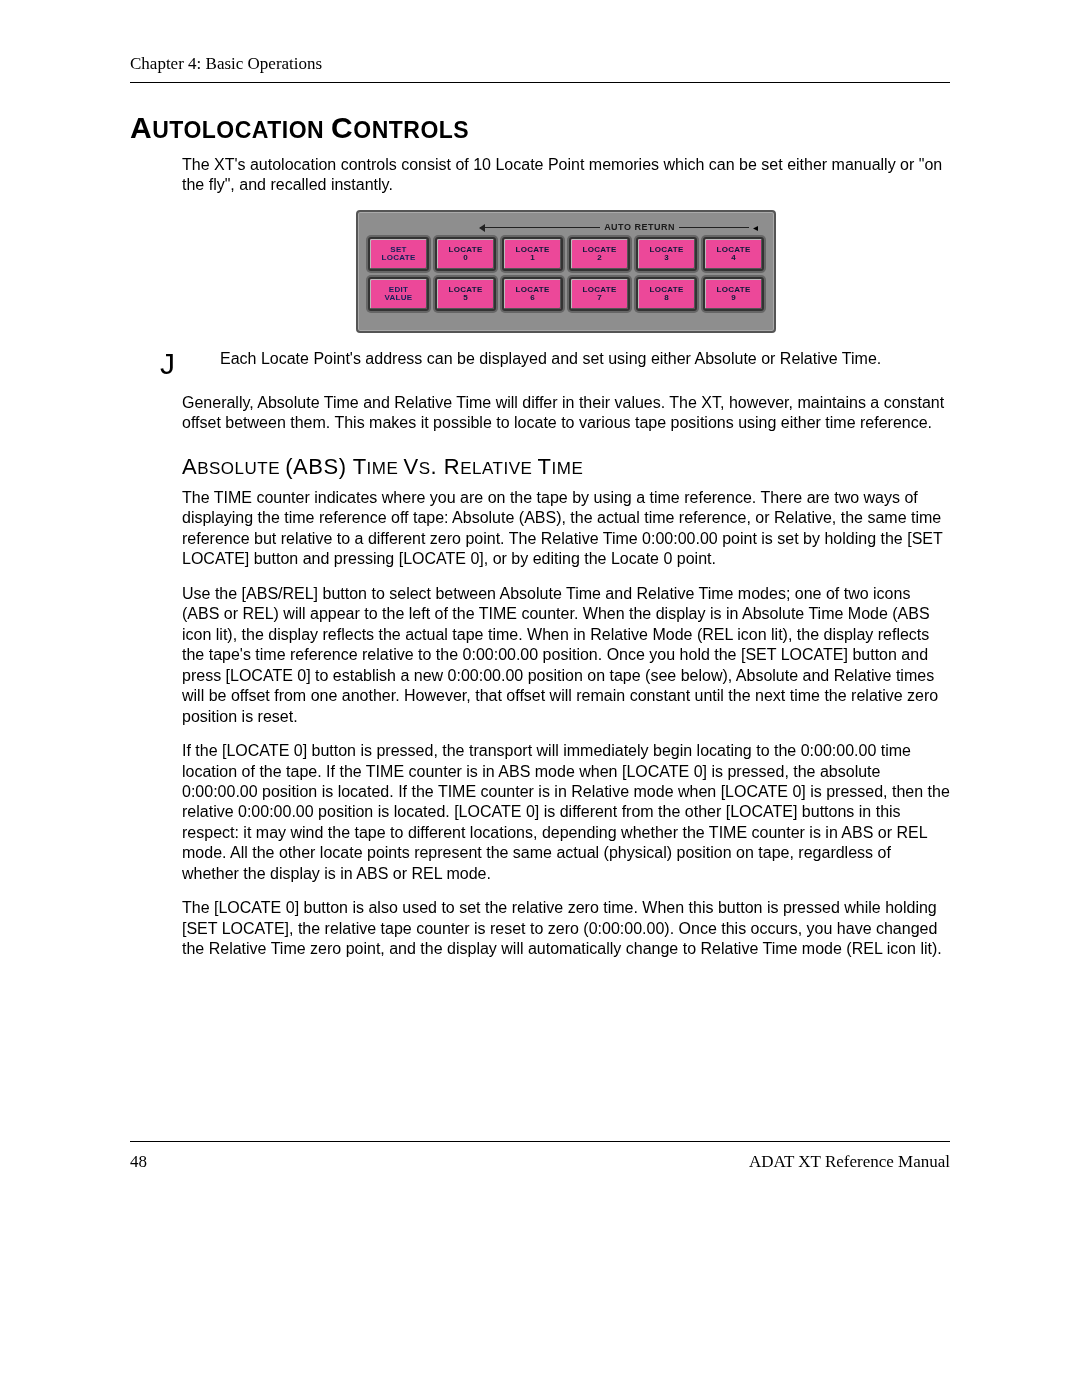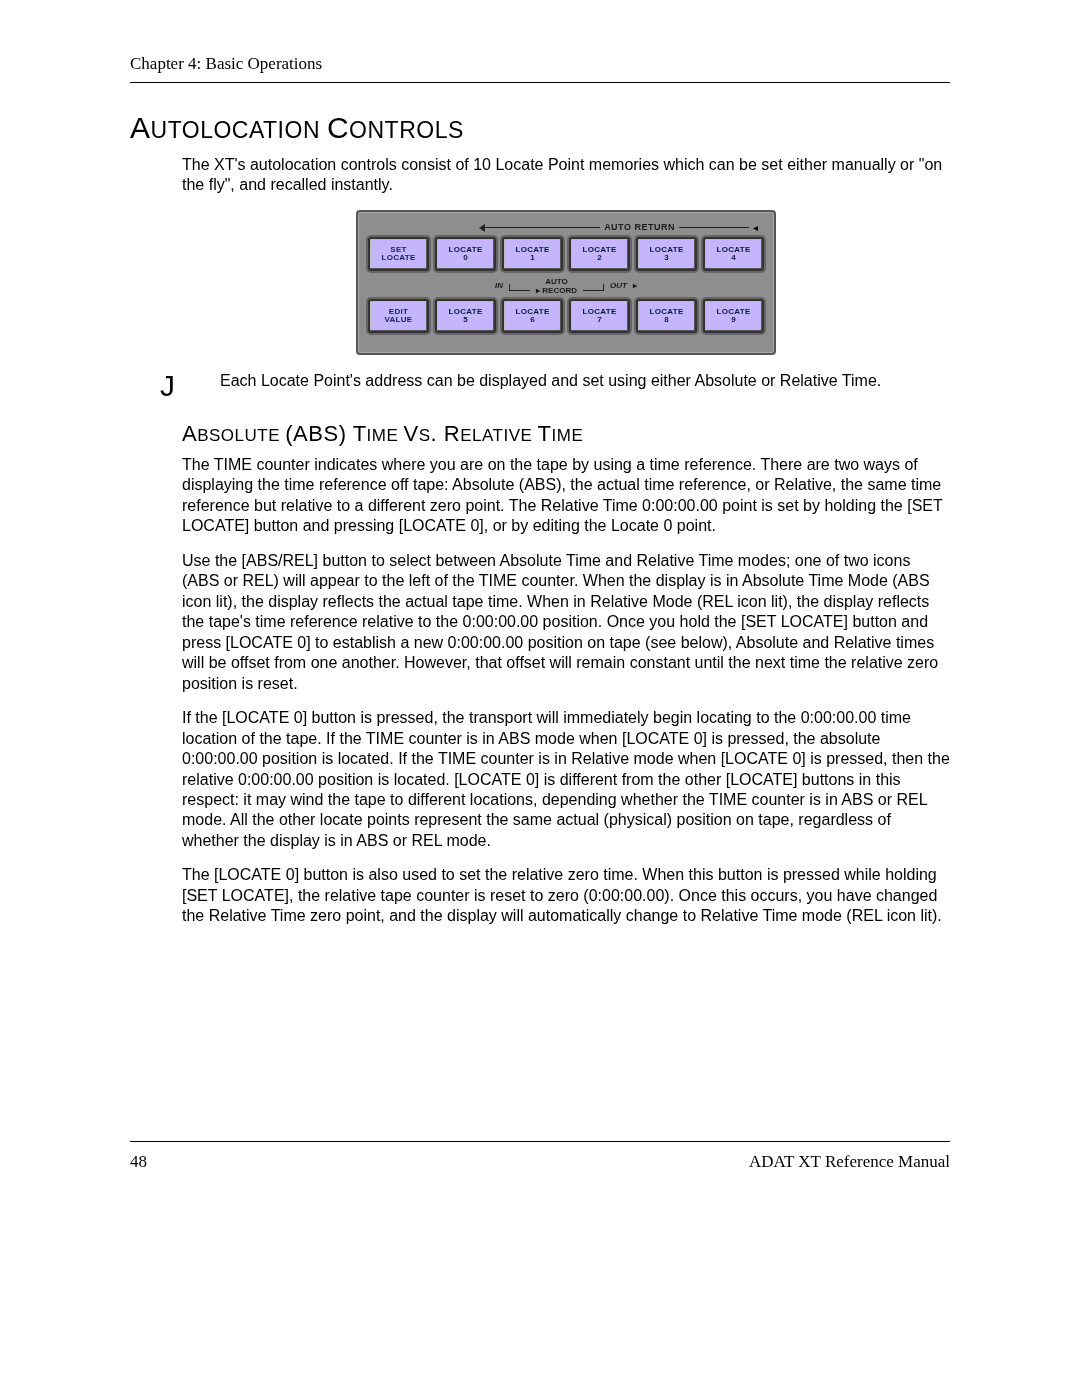--- a/index.html
+++ b/index.html
@@ -22,21 +22,21 @@
     font-size: 17px;
     margin-bottom: 8px;
   }
   .rule {
     border: none;
     border-top: 1.5px solid #000;
     margin: 0 0 28px 0;
   }
   .h1 {
     font-family: Arial, Helvetica, sans-serif;
-    font-weight: 400;
+    font-weight: 700;
     font-size: 30px;
     letter-spacing: 0.5px;
     margin: 0 0 10px 0;
   }
   .h1 .cap { font-size: 30px; }
   .h1 .rest { font-size: 23px; }
   .h2 {
     font-family: Arial, Helvetica, sans-serif;
     font-weight: 400;
     margin: 18px 0 8px 0;
@@ -119,21 +119,21 @@
     border-top: 1px solid #222;
   }
   .btn-row {
     display: flex;
     gap: 6px;
     margin-bottom: 6px;
   }
   .btn {
     flex: 1 1 0;
     height: 30px;
-    background: #c4b5fd;
+    background: #ec4899;
     border: 2px solid #333;
     border-radius: 3px;
     box-shadow: inset -1px -1px 0 #555, inset 1px 1px 0 #bbb, 0 0 0 2px #666;
     display: flex;
     flex-direction: column;
     align-items: center;
     justify-content: center;
     font-family: Arial, Helvetica, sans-serif;
     font-size: 8px;
     font-weight: bold;
@@ -235,31 +235,20 @@
             </div>
           <div class="btn">
               <span>LOCATE</span>
               <span>3</span>
             </div>
           <div class="btn">
               <span>LOCATE</span>
               <span>4</span>
             </div>
         </div>
-        <div class="inter-row">
-          <span>IN</span>
-          <span class="bracket"></span>
-          <span class="sep" style="display:flex;flex-direction:column;align-items:center;font-style:normal;">
-            <span>AUTO</span>
-            <span><span style="font-size:8px;">▸ </span><span>RECORD</span></span>
-          </span>
-          <span class="bracket r"></span>
-          <span>OUT</span>
-          <span class="arrowr"></span>
-        </div>
         <div class="btn-row">
           <div class="btn side">
               <span>EDIT</span>
               <span>VALUE</span>
             </div>
           <div class="btn">
               <span>LOCATE</span>
               <span>5</span>
             </div>
           <div class="btn">
@@ -282,20 +271,21 @@
       </div>
     </div>
   </div>
 
   <div class="note-row">
     <div class="note-j">J</div>
     <div class="note-text">Each Locate Point's address can be displayed and set using either Absolute or Relative Time.</div>
   </div>
 
   <div class="body-indent">
+    <p class="body">Generally, Absolute Time and Relative Time will differ in their values. The XT, however, maintains a constant offset between them. This makes it possible to locate to various tape positions using either time reference.</p>
 
     <h2 class="h2">
       <span class="cap">A</span><span class="rest">BSOLUTE </span><span class="cap">(ABS) T</span><span class="rest">IME </span><span class="cap">V</span><span class="rest">S</span><span class="cap">. R</span><span class="rest">ELATIVE </span><span class="cap">T</span><span class="rest">IME</span>
     </h2>
 
     <p class="body">The TIME counter indicates where you are on the tape by using a time reference. There are two ways of displaying the time reference off tape: Absolute (ABS), the actual time reference, or Relative, the same time reference but relative to a different zero point. The Relative Time 0:00:00.00 point is set by holding the [SET LOCATE] button and pressing [LOCATE 0], or by editing the Locate 0 point.</p>
     <p class="body">Use the [ABS/REL] button to select between Absolute Time and Relative Time modes; one of two icons (ABS or REL) will appear to the left of the TIME counter. When the display is in Absolute Time Mode (ABS icon lit), the display reflects the actual tape time.  When in Relative Mode (REL icon lit), the display reflects the tape's time reference relative to the 0:00:00.00 position. Once you hold the [SET LOCATE] button and press [LOCATE 0] to establish a new 0:00:00.00 position on tape (see below), Absolute and Relative times will be offset from one another. However, that offset will remain constant until the next time the relative zero position is reset.</p>
 
 
     <p class="body">If the [LOCATE 0] button is pressed, the transport will immediately begin locating to the 0:00:00.00 time location of the tape. If the TIME counter is in ABS mode when [LOCATE 0] is pressed, the absolute 0:00:00.00 position is located. If the TIME counter is in Relative mode when [LOCATE 0] is pressed, then the relative 0:00:00.00 position is located. [LOCATE 0] is different from the other [LOCATE] buttons in this respect:  it may wind the tape to different locations, depending whether the TIME counter is in ABS or REL mode. All the other locate points represent the same actual (physical) position on tape, regardless of whether the display is in ABS or REL mode.</p>

